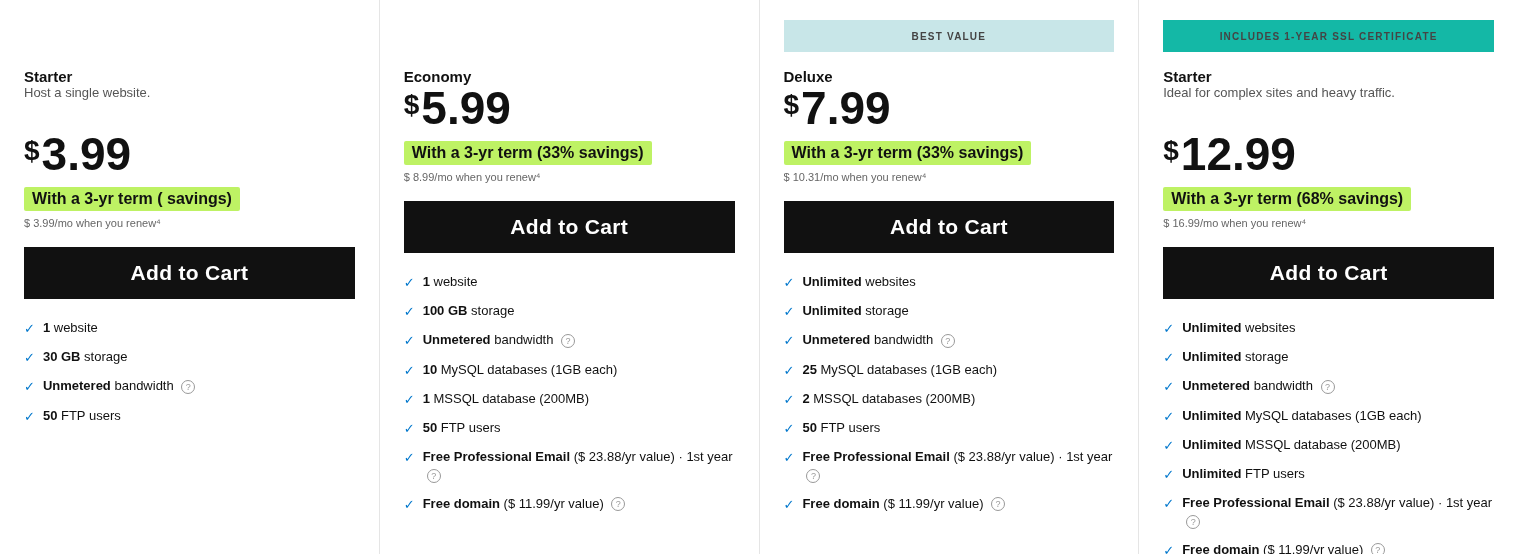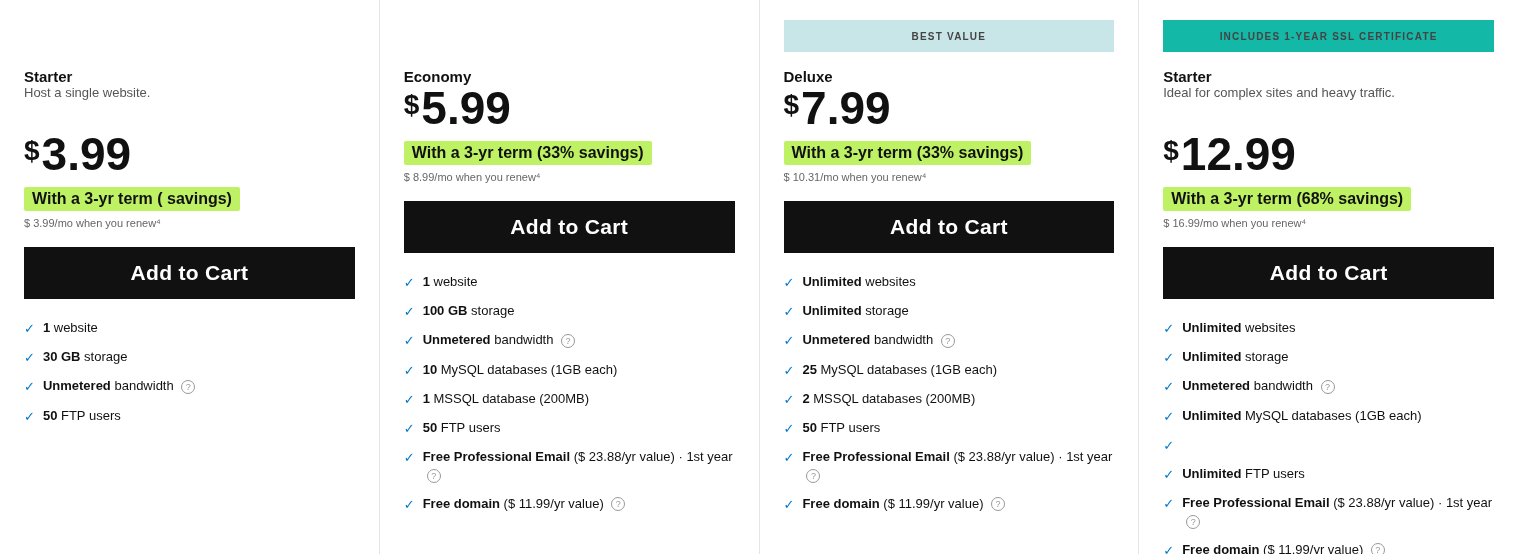--- a/index.html
+++ b/index.html
@@ -251,20 +251,21 @@
         <li class="feature-item">
           <span class="check-icon">✓</span>
           <span class="feature-text"><strong>Unmetered</strong> bandwidth <span class="info-icon">?</span></span>
         </li>
         <li class="feature-item">
           <span class="check-icon">✓</span>
           <span class="feature-text"><strong>Unlimited</strong> MySQL databases (1GB each)</span>
         </li>
         <li class="feature-item">
           <span class="check-icon">✓</span>
+          <span class="feature-text"><strong>Unlimited</strong> MSSQL database (200MB)</span>
         </li>
         <li class="feature-item">
           <span class="check-icon">✓</span>
           <span class="feature-text"><strong>Unlimited</strong> FTP users</span>
         </li>
         <li class="feature-item">
           <span class="check-icon">✓</span>
           <span class="feature-text"><strong>Free Professional Email</strong> ($ 23.88/yr value) · 1st year <span class="info-icon">?</span></span>
         </li>
         <li class="feature-item">

